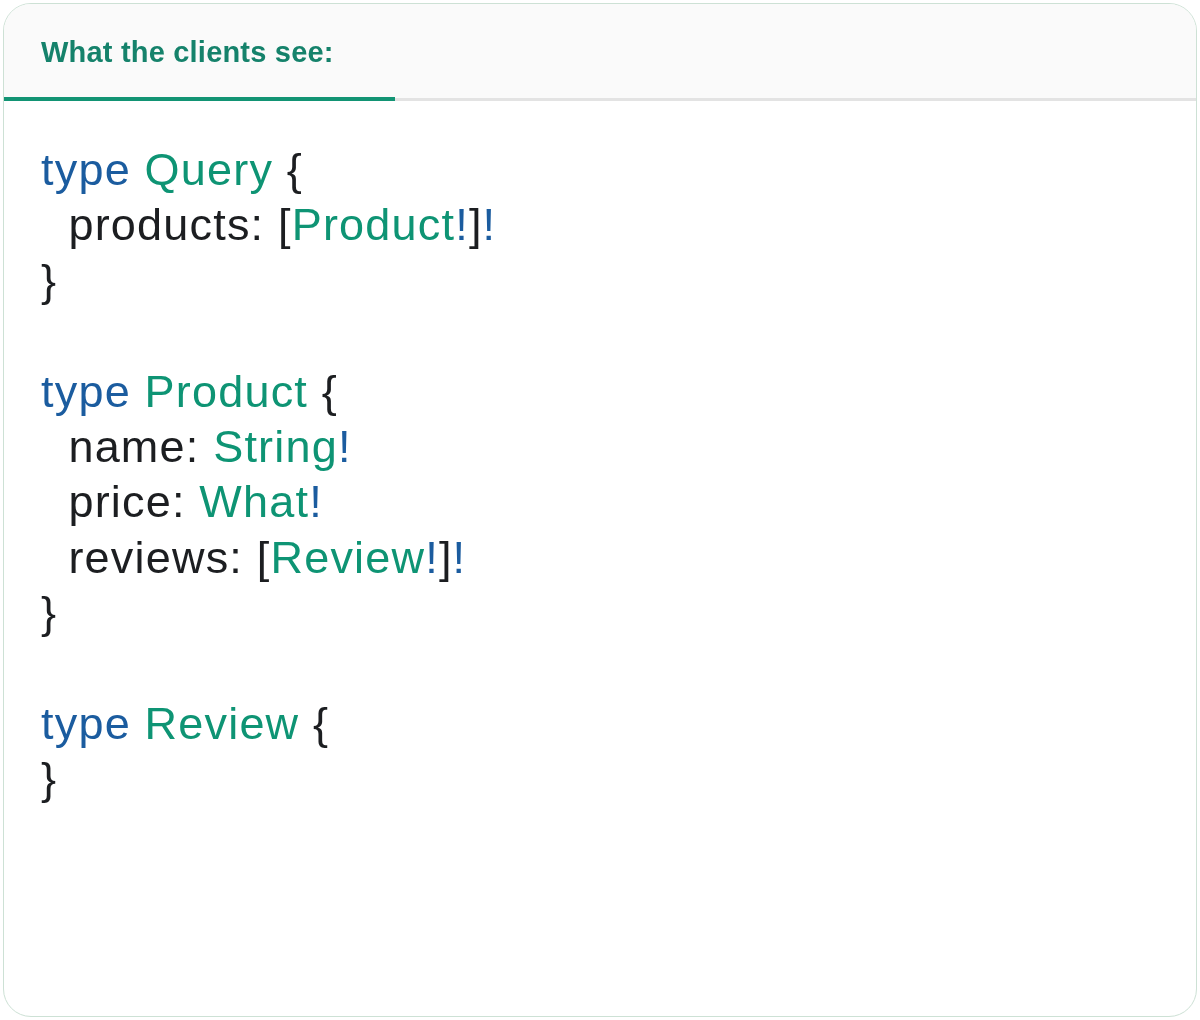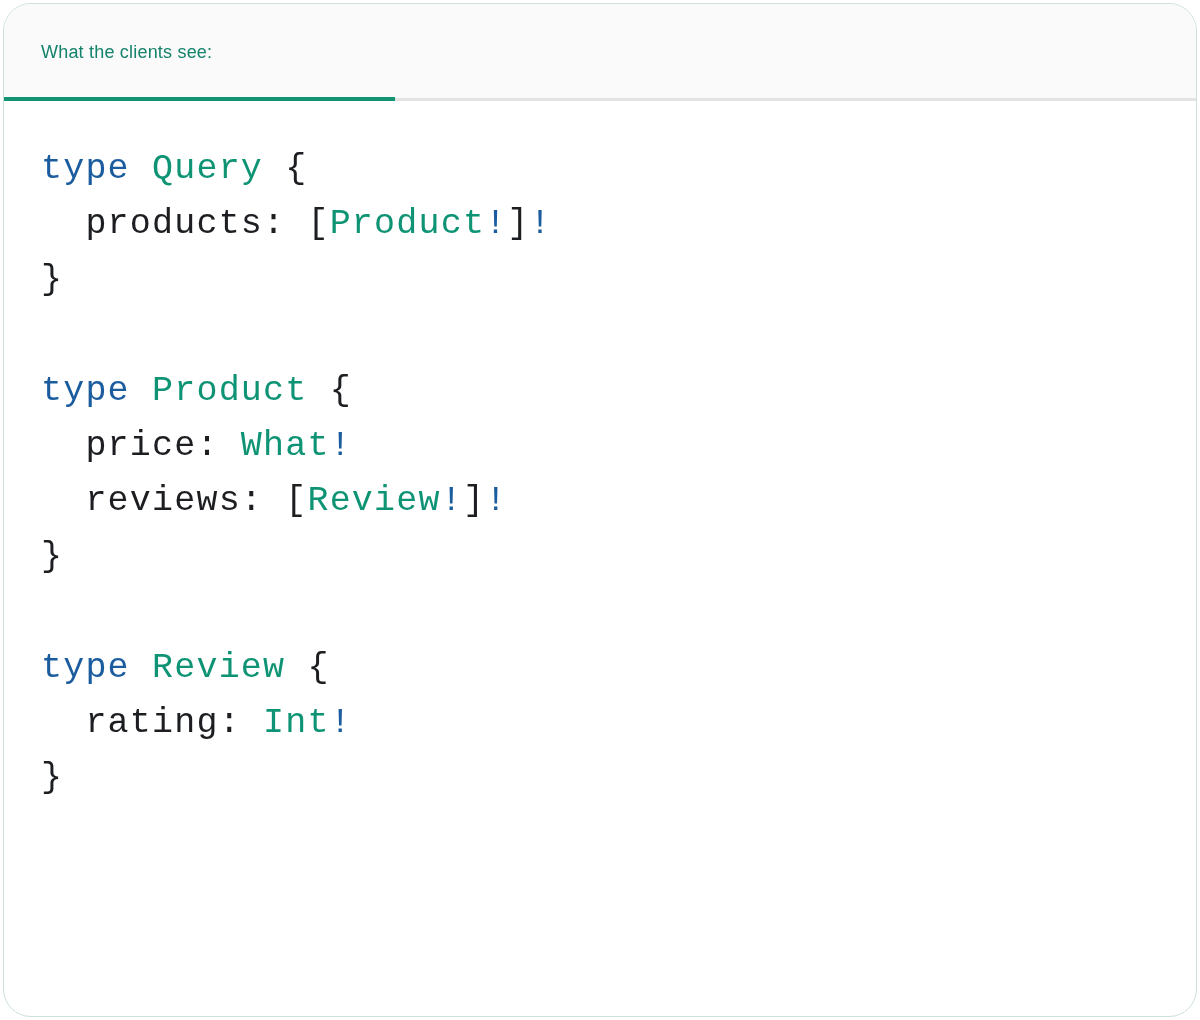--- a/index.html
+++ b/index.html
@@ -66,29 +66,29 @@
     content: "";
     position: absolute;
     left: 0;
     right: 0;
     bottom: 0;
     height: 4px;
     background: var(--tab-accent);
     z-index: 1;
   }
   .tab-label {
-    font-size: 18px;
-    font-weight: 400;
+    font-size: 29px;
+    font-weight: 700;
     letter-spacing: 0.2px;
     color: var(--tab-text);
   }
   .code {
     padding: 41px 30px 0 37px;
-    font-family: Liberation Mono, monospace;
-    font-size: 35px;
+    font-family: Liberation Sans, sans-serif;
+    font-size: 45px;
     font-weight: 500;
     letter-spacing: 1.2px;
     color: var(--code-text);
   }
   .code-line {
     line-height: 55.4px;
     min-height: 55.4px;
     white-space: pre;
   }
   .kw { color: var(--keyword); }
@@ -104,22 +104,22 @@
       <div class="tab">
         <span class="tab-label">What the clients see:</span>
       </div>
     </div>
     <div class="code">
         <div class="code-line"><span class="kw">type</span><span class="pl"> </span><span class="ty">Query</span><span class="pl"> {</span></div>
         <div class="code-line"><span class="pl">  products: [</span><span class="ty">Product</span><span class="kw">!</span><span class="pl">]</span><span class="kw">!</span></div>
         <div class="code-line"><span class="pl">}</span></div>
         <div class="code-line">&nbsp;</div>
         <div class="code-line"><span class="kw">type</span><span class="pl"> </span><span class="ty">Product</span><span class="pl"> {</span></div>
+        <div class="code-line"><span class="pl">  name: </span><span class="ty">String</span><span class="kw">!</span></div>
         <div class="code-line"><span class="pl">  price: </span><span class="ty">What</span><span class="kw">!</span></div>
         <div class="code-line"><span class="pl">  reviews: [</span><span class="ty">Review</span><span class="kw">!</span><span class="pl">]</span><span class="kw">!</span></div>
         <div class="code-line"><span class="pl">}</span></div>
         <div class="code-line">&nbsp;</div>
         <div class="code-line"><span class="kw">type</span><span class="pl"> </span><span class="ty">Review</span><span class="pl"> {</span></div>
-        <div class="code-line"><span class="pl">  rating: </span><span class="ty">Int</span><span class="kw">!</span></div>
         <div class="code-line"><span class="pl">}</span></div>
       </div>
   </div>
 </div>
 
 </body></html>

